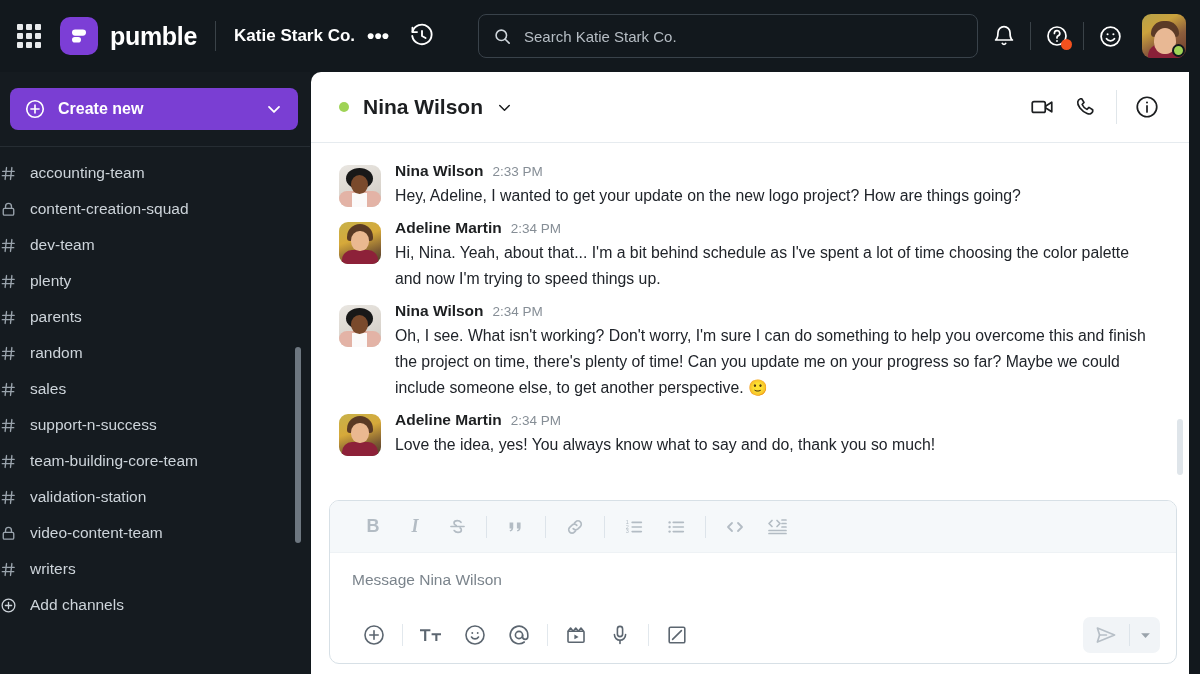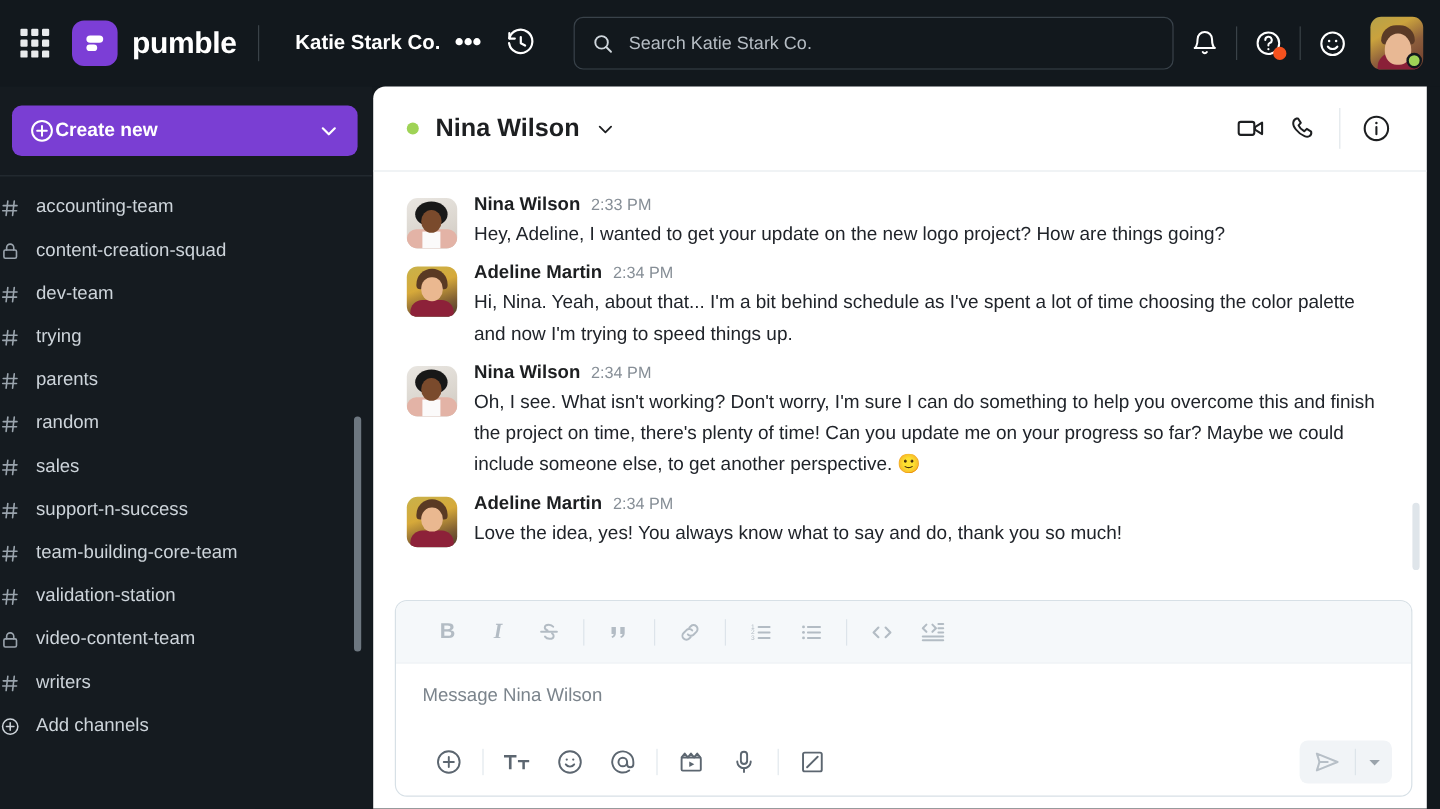--- a/index.html
+++ b/index.html
@@ -27,21 +27,21 @@
   .brand { display: flex; align-items: center; margin-left: 18px; cursor: pointer; }
   .brand-logo {
     width: 38px; height: 38px; border-radius: 10px; background: #7c3ed6;
     display: flex; align-items: center; justify-content: center;
   }
   .brand-name {
     color: #ffffff; font-size: 25px; font-weight: 700; margin-left: 12px; letter-spacing: -0.3px;
   }
   .vdiv { width: 1px; height: 30px; background: #3a4248; margin: 0 18px; }
 
-  .ws-name { color: #ffffff; font-size: 17px; font-weight: 700; cursor: pointer; margin-left: 12px; }
+  .ws-name { color: #ffffff; font-size: 17px; font-weight: 700; cursor: pointer; }
   .ws-dots { color: #ffffff; font-size: 21px; font-weight: 700; margin-left: 12px; cursor: pointer; line-height: 10px; }
 
   .hist-icon { margin-left: 20px; cursor: pointer; display: flex; }
 
   .search-box {
     position: absolute; left: 478px; top: 14px; width: 500px; height: 44px;
     border: 1px solid #39424a; border-radius: 8px; background: #12181d;
     display: flex; align-items: center; padding: 0 14px; cursor: text;
   }
   .search-ph { color: #b6bdc4; font-size: 15px; margin-left: 12px; }
@@ -65,21 +65,21 @@
                       border-radius: 12px 12px 0 0; background: #8a2038; }
   .status-dot-top { position: absolute; right: 1px; bottom: 1px; width: 13px; height: 13px;
                     border-radius: 50%; background: #9fd356; border: 2px solid #12181d; z-index: 3; }
 
   
   .sidebar { position: absolute; left: 0; top: 72px; width: 310px; height: 602px; background: #151b20; }
   .create-new {
     margin: 16px 12px 0 10px; height: 42px; border-radius: 8px; background: #7a3ed3;
     display: flex; align-items: center; padding: 0 14px; cursor: pointer;
   }
-  .create-label { color: #ffffff; font-size: 16px; font-weight: 700; margin-left: 0; flex: 1; }
+  .create-label { color: #ffffff; font-size: 16px; font-weight: 700; margin-left: 12px; flex: 1; }
   .side-sep { margin-top: 16px; height: 1px; background: #262d33; }
 
   .chan-list { padding-top: 8px; position: relative; }
   .chan {
     height: 36px; display: flex; align-items: center; cursor: pointer;
   }
   .chan-ico { width: 22px; color: #9aa4ad; font-size: 17px; display: flex; align-items: center; }
   .chan-label { color: #cdd4da; font-size: 15.5px; margin-left: 8px; }
   .side-scroll { position: absolute; right: 9px; top: 200px; width: 6px; height: 196px;
                  border-radius: 3px; background: #6d7780; cursor: pointer; }
@@ -284,21 +284,21 @@
         </div>
         <div class="chan">
           <span class="chan-ico">
             <svg width="17" height="17" viewBox="0 0 24 24" fill="none" stroke="#9aa4ad" stroke-width="1.9" stroke-linecap="round">
               <line x1="9.2" y1="3.6" x2="7.2" y2="20.4"></line>
               <line x1="16.8" y1="3.6" x2="14.8" y2="20.4"></line>
               <line x1="3.8" y1="9" x2="20" y2="9"></line>
               <line x1="3.2" y1="15" x2="19.4" y2="15"></line>
             </svg>
           </span>
-          <span class="chan-label">trying</span>
+          <span class="chan-label">plenty</span>
         </div>
         <div class="chan">
           <span class="chan-ico">
             <svg width="17" height="17" viewBox="0 0 24 24" fill="none" stroke="#9aa4ad" stroke-width="1.9" stroke-linecap="round">
               <line x1="9.2" y1="3.6" x2="7.2" y2="20.4"></line>
               <line x1="16.8" y1="3.6" x2="14.8" y2="20.4"></line>
               <line x1="3.8" y1="9" x2="20" y2="9"></line>
               <line x1="3.2" y1="15" x2="19.4" y2="15"></line>
             </svg>
           </span>

